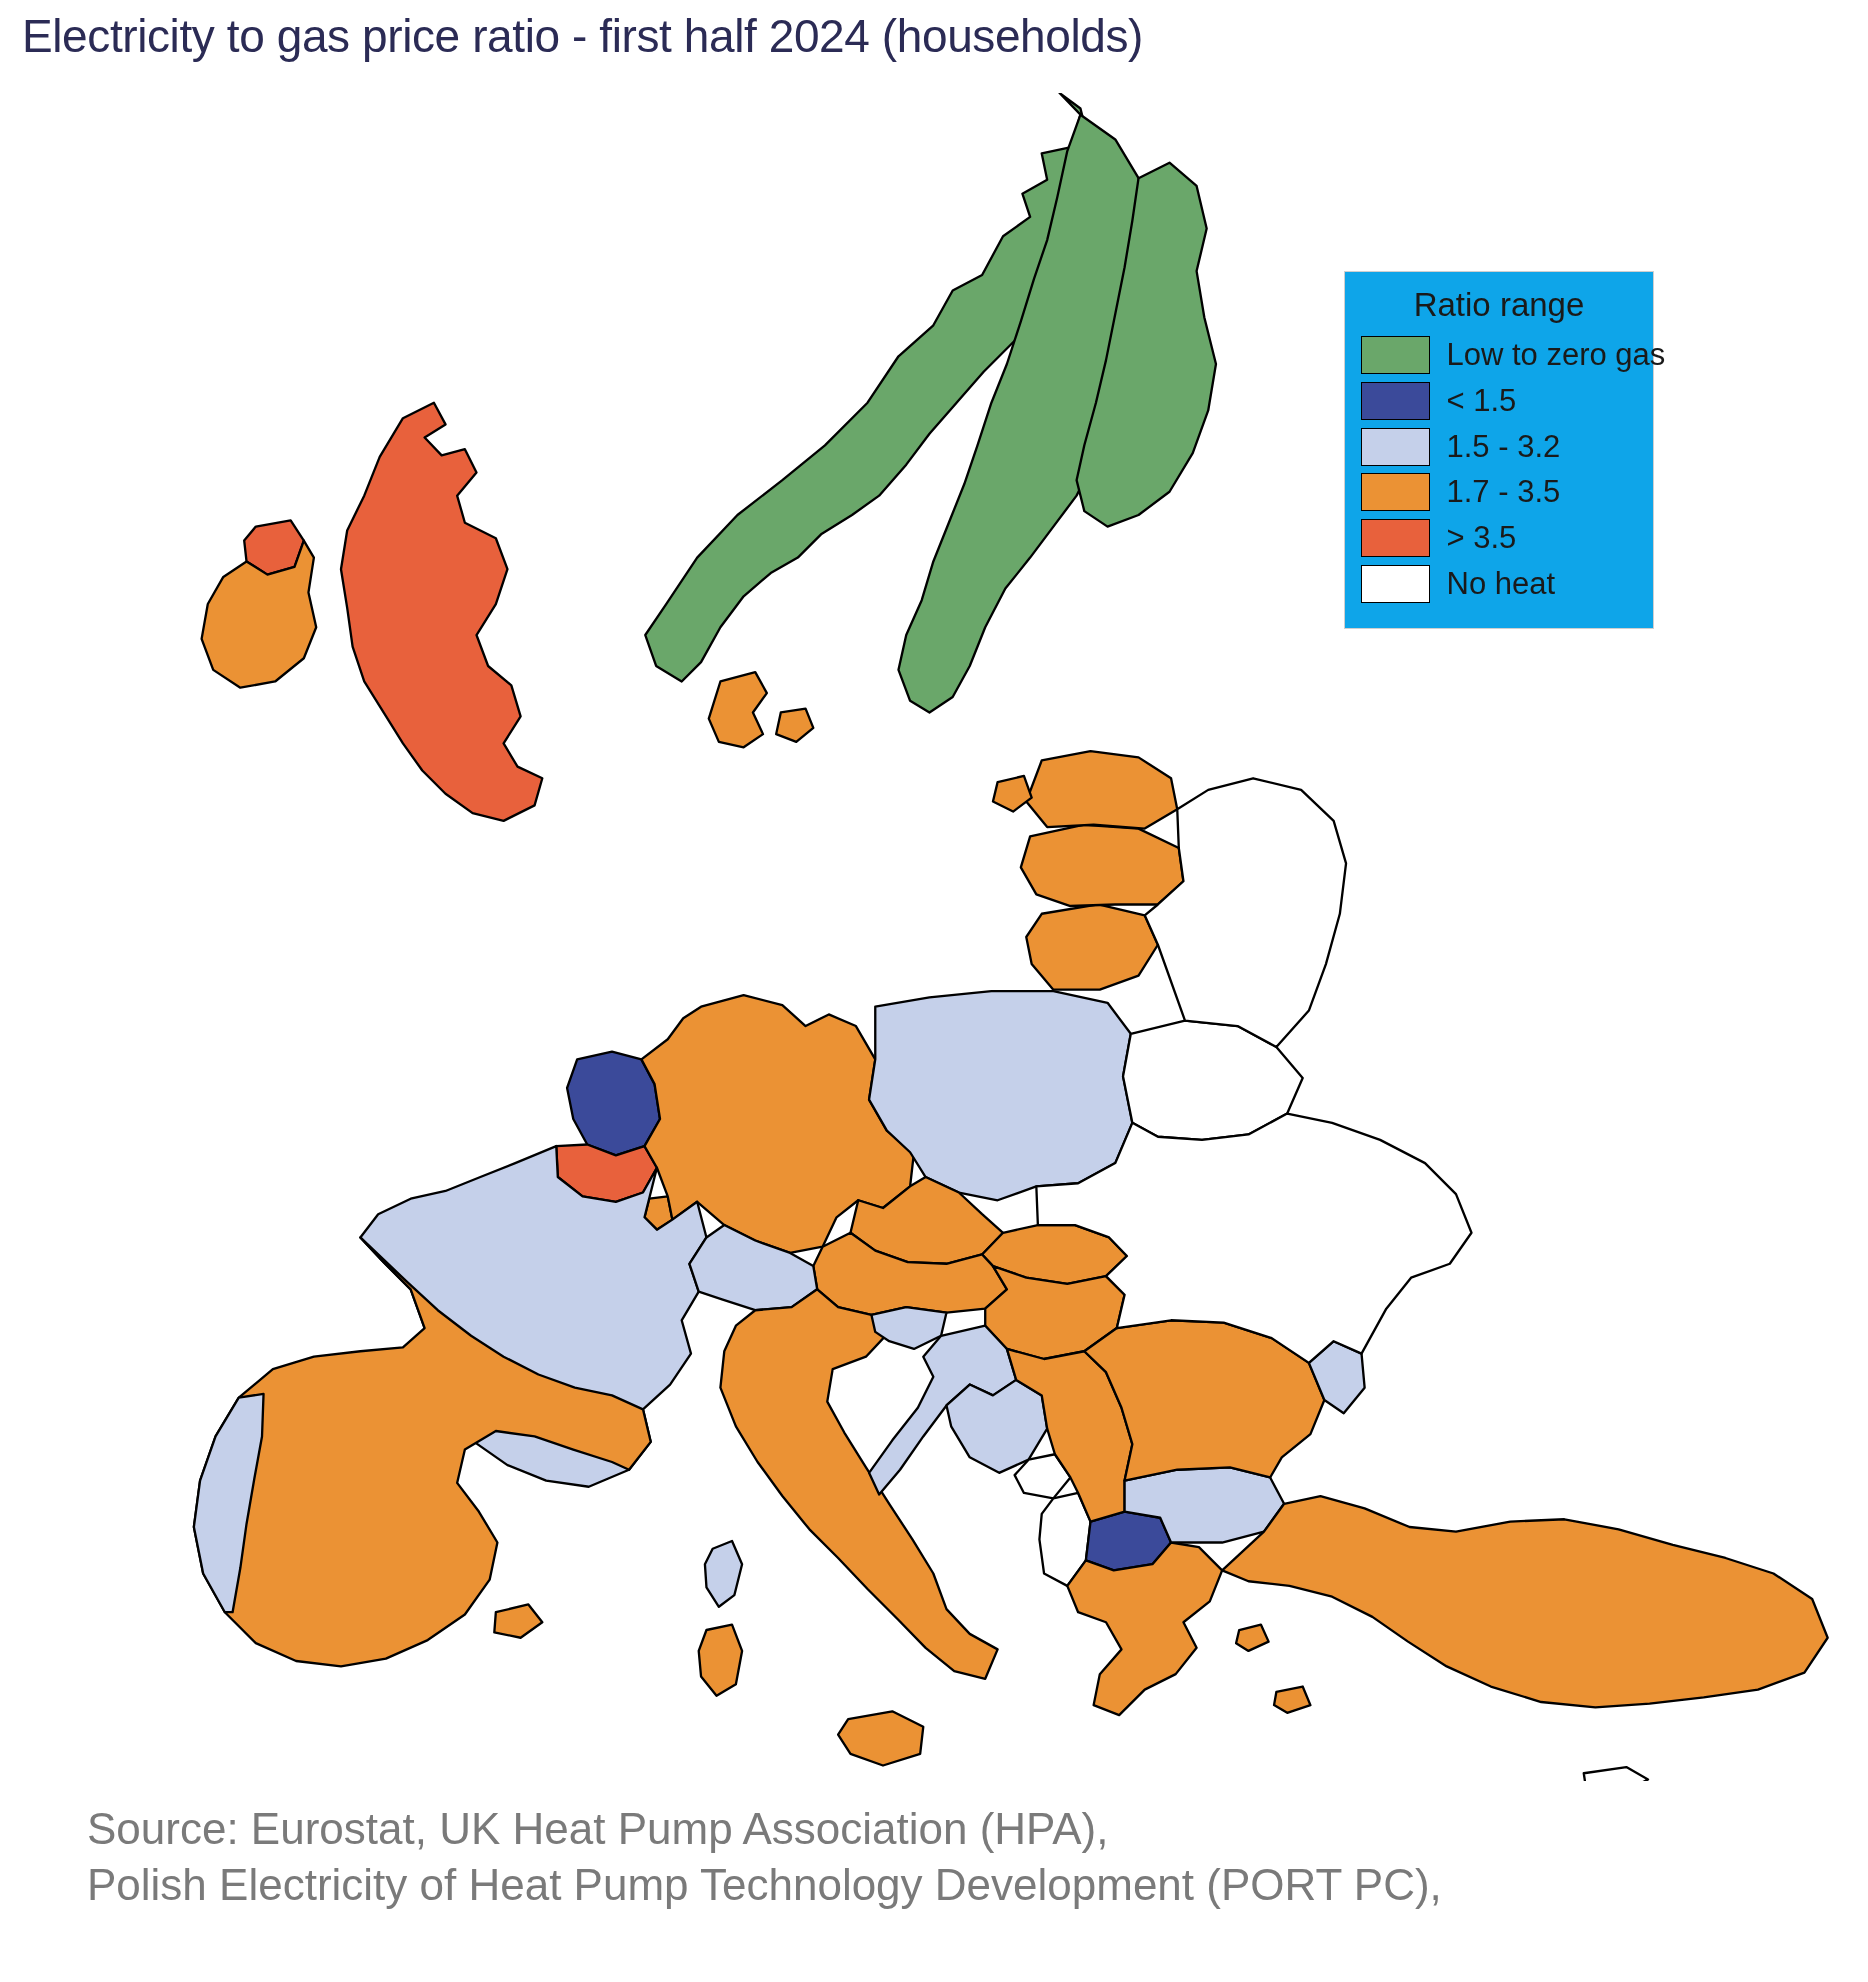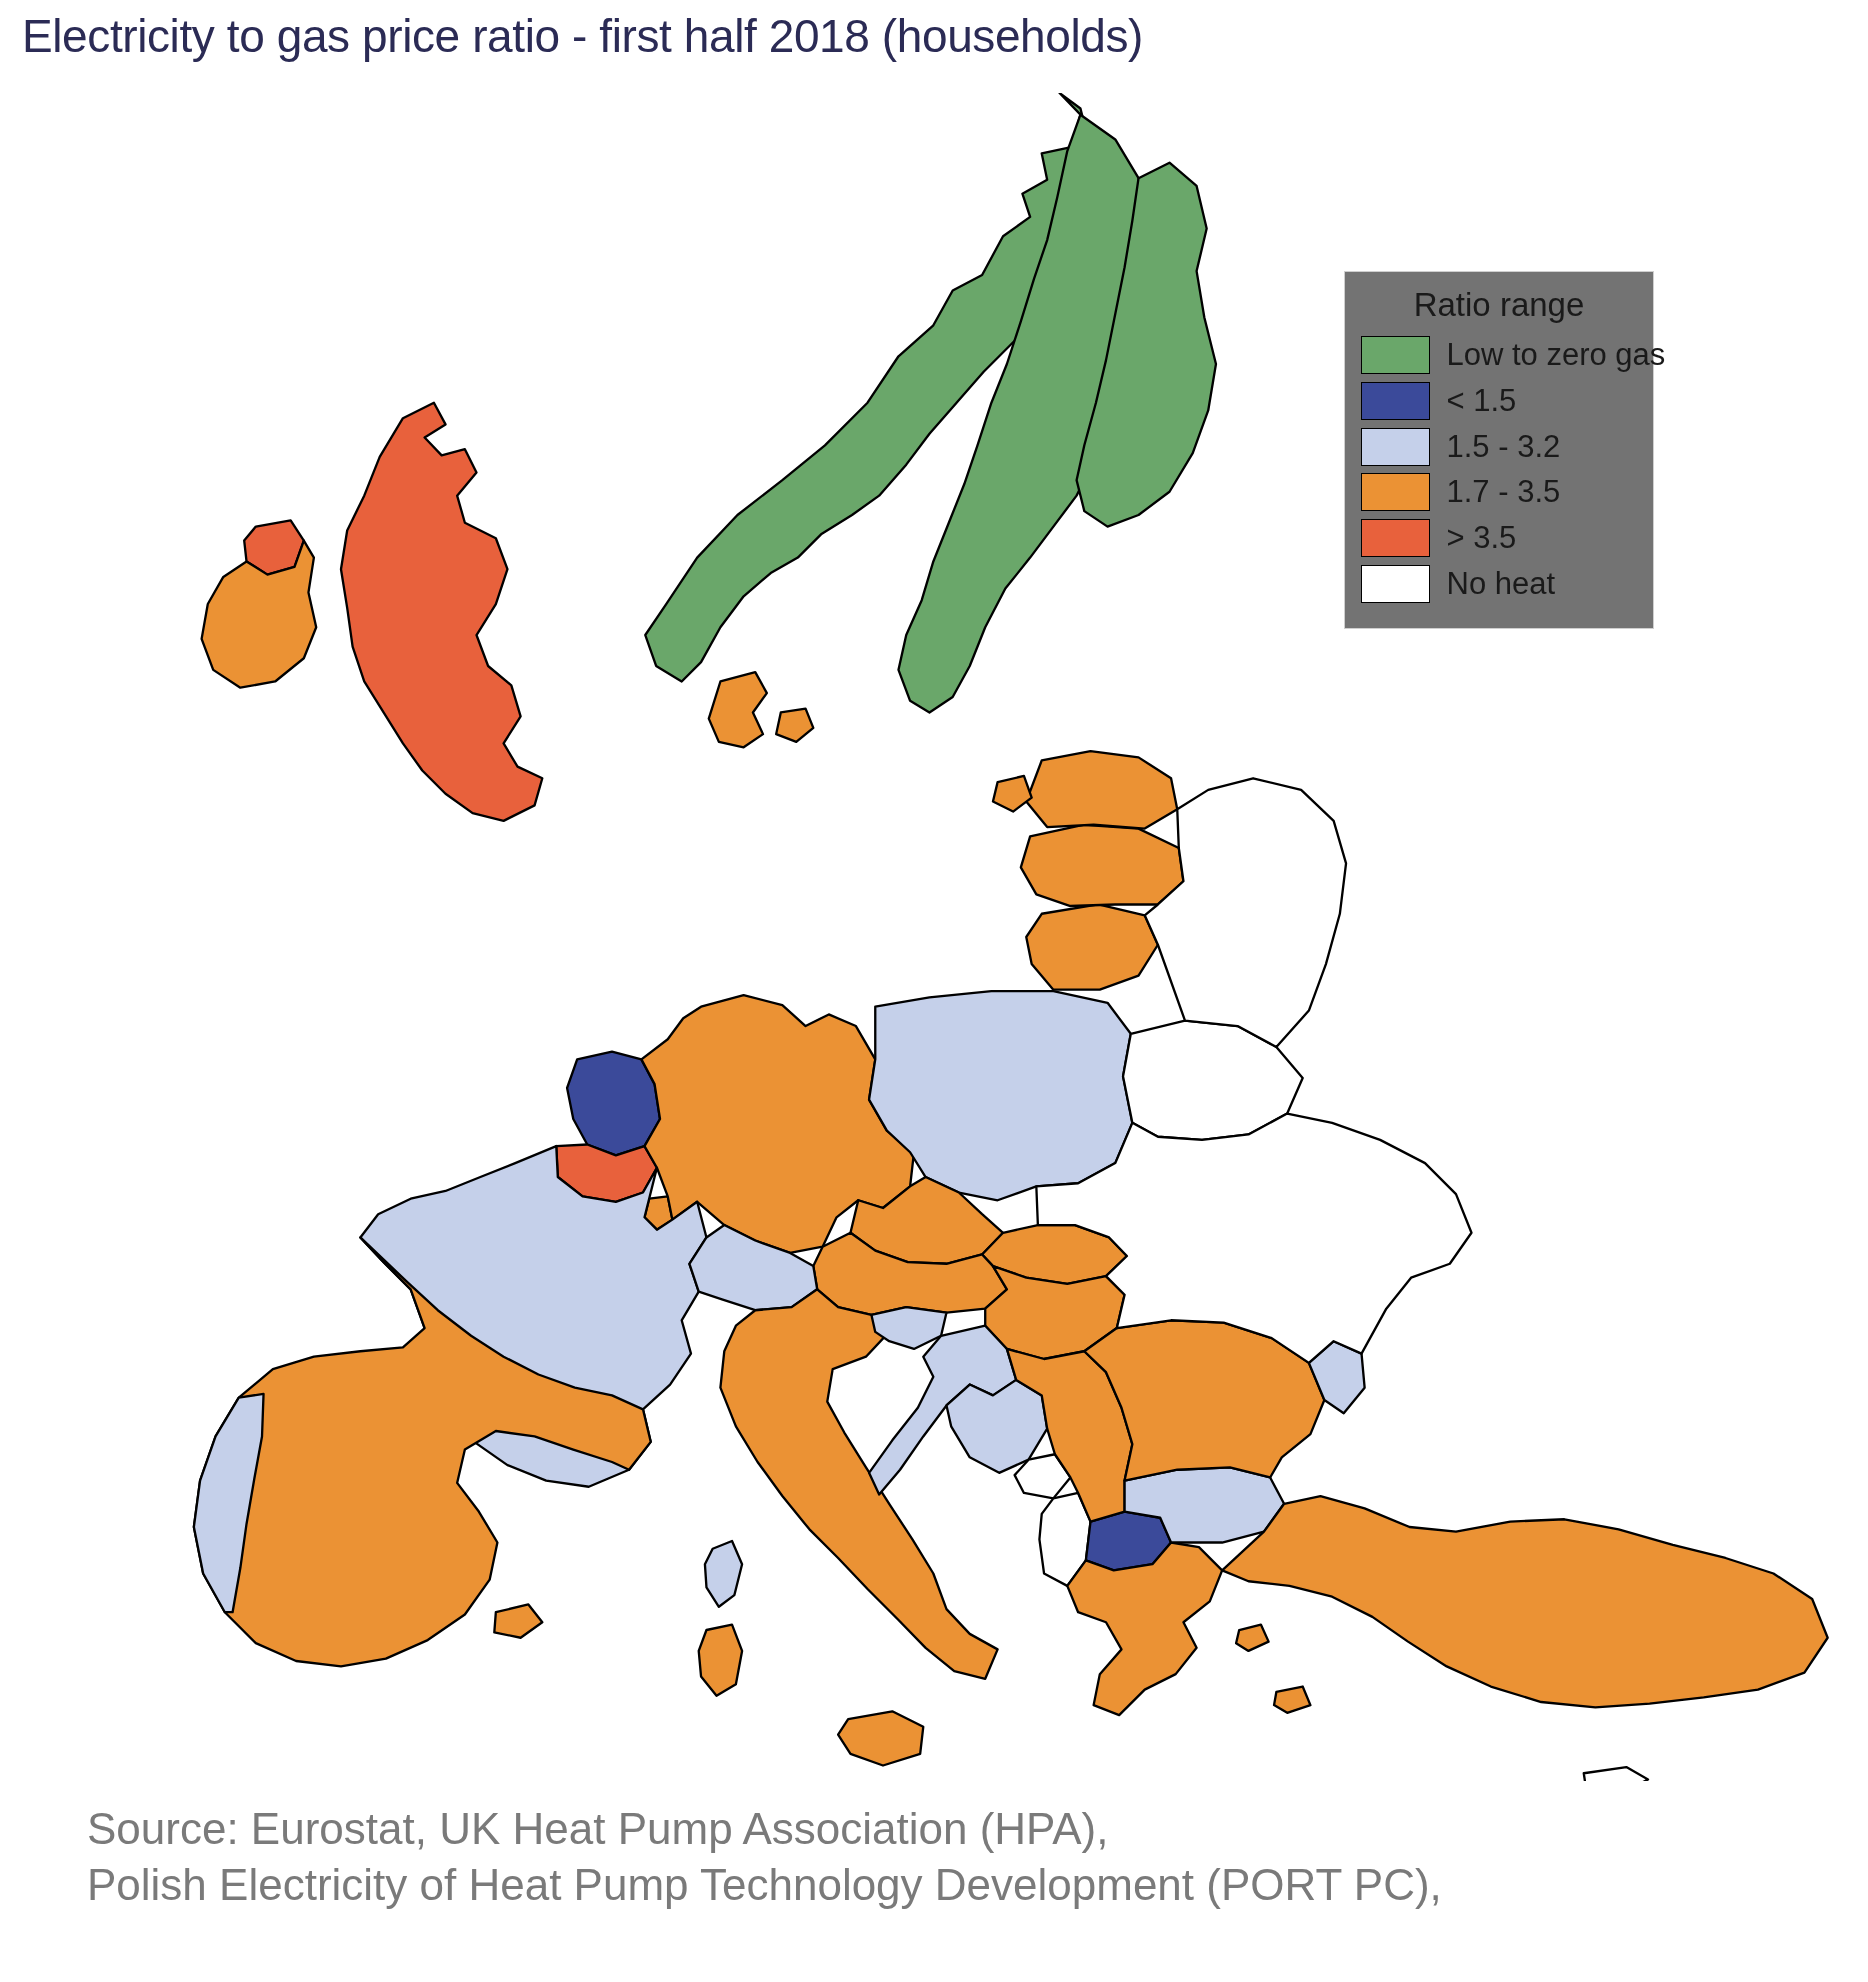--- a/index.html
+++ b/index.html
@@ -33,21 +33,21 @@
   #map-svg {
     display: block;
     width: 1869px;
     height: 1688px;
   }
   #legend {
     position: absolute;
     left: 1344px;
     top: 271px;
     width: 310px;
-    background: #737373;
+    background: #0ea5e9;
     border: 1.5px solid #cfcfcf;
     padding: 14px 15.5px 17px 15.5px;
     box-sizing: border-box;
   }
   #legend .legend-title {
     font-size: 33px;
     color: #1a1a1a;
     text-align: center;
     margin-bottom: 12.4px;
   }
@@ -76,21 +76,21 @@
     font-size: 44px;
     line-height: 1.28;
     color: #7a7a7a;
   }
   #source-note div { white-space: nowrap; }
   .country { stroke: #000000; stroke-width: 3; stroke-linejoin: round; }
 </style>
 </head>
 <body>
 
-<div id="page-title">Electricity to gas price ratio - first half 2018 (households)</div>
+<div id="page-title">Electricity to gas price ratio - first half 2024 (households)</div>
 
 <div id="map-wrap">
   <svg id="map-svg" viewBox="0 0 2413 2180" preserveAspectRatio="xMidYMid meet">
     <rect x="0" y="0" width="2413" height="2180" fill="#ffffff"></rect>
 
     <path class="country" fill="#6aa76a" d="M1368 0 L1395 28 L1383 70 L1345 78 L1352 112 L1320 130 L1330 160 L1295 185 L1268 235 L1230 255 L1205 300 L1160 340 L1120 400 L1065 455 L1010 500 L952 545 L900 600 L860 660 L833 700 L847 740 L880 760 L905 735 L930 690 L960 650 L995 620 L1030 600 L1060 570 L1100 545 L1135 520 L1170 480 L1200 440 L1235 400 L1270 360 L1310 320 L1345 275 L1378 230 L1400 175 L1420 120 L1405 60 L1395 20 Z"></path>
 
     <path class="country" fill="#6aa76a" d="M1395 28 L1440 60 L1470 110 L1478 170 L1465 230 L1450 290 L1437 350 L1430 410 L1415 470 L1390 520 L1360 560 L1330 600 L1298 640 L1272 690 L1252 740 L1230 780 L1200 800 L1175 785 L1160 745 L1170 700 L1190 655 L1205 605 L1225 555 L1245 505 L1262 455 L1280 400 L1300 350 L1318 295 L1335 240 L1352 190 L1365 135 L1378 75 Z"></path>
 
     <path class="country" fill="#6aa76a" d="M1470 110 L1510 90 L1545 120 L1558 175 L1545 230 L1555 290 L1570 350 L1560 410 L1540 465 L1510 515 L1470 545 L1430 560 L1400 540 L1390 500 L1400 455 L1415 400 L1428 345 L1440 285 L1452 225 L1462 165 Z"></path>

